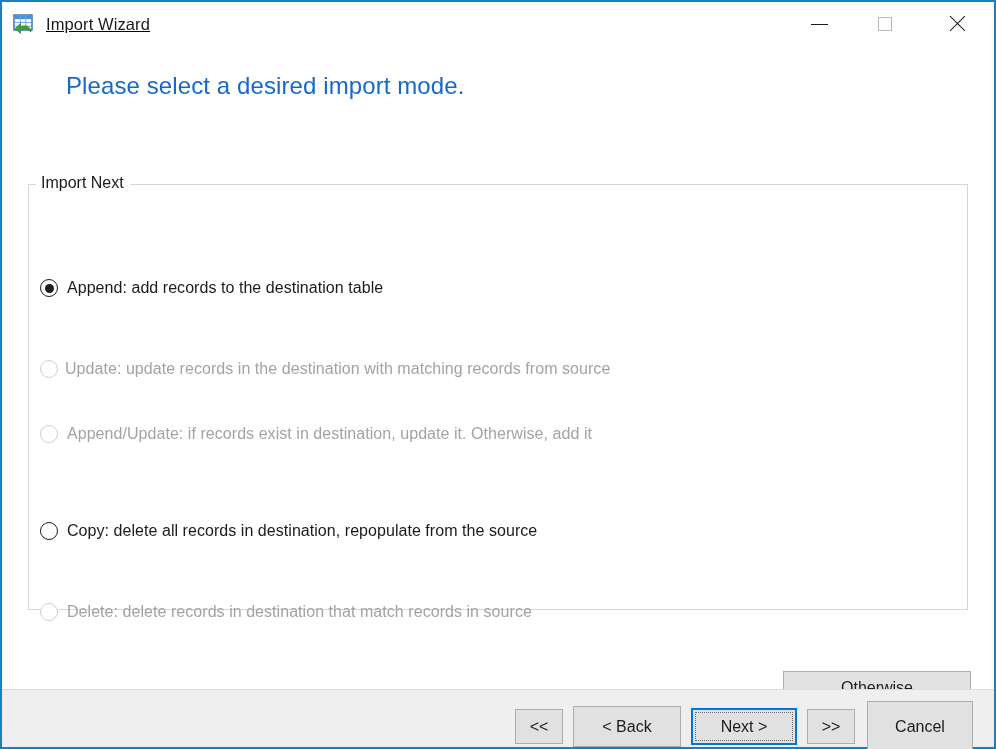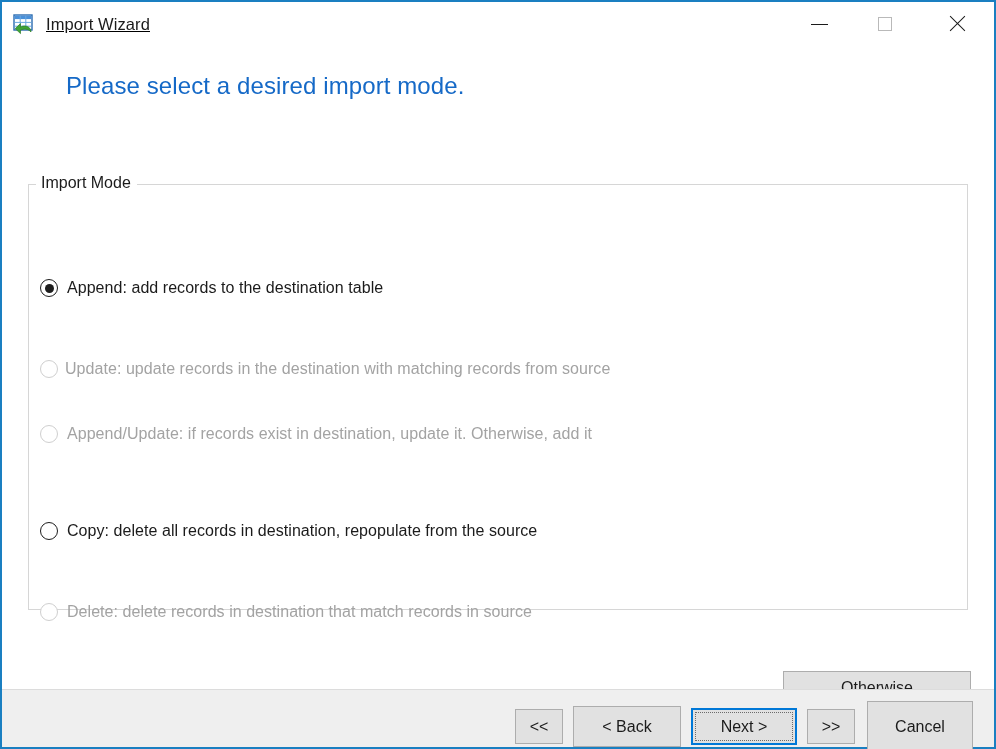--- a/index.html
+++ b/index.html
@@ -294,21 +294,21 @@
         <span class="glyph-close"></span>
       </button>
     </div>
   </div>
 
   <div class="content">
 
     <div class="page-heading">Please select a desired import mode.</div>
 
     <div class="groupbox"></div>
-    <div class="groupbox-label">Import Mode</div>
+    <div class="groupbox-label">Import Next</div>
 
     <div class="radio-list">
 
       <label class="radio-row">
         <span class="radio-mark checked"></span>
         <span class="radio-label">Append: add records to the destination table</span>
       </label>
 
       <label class="radio-row">
         <span class="radio-mark disabled"></span>

